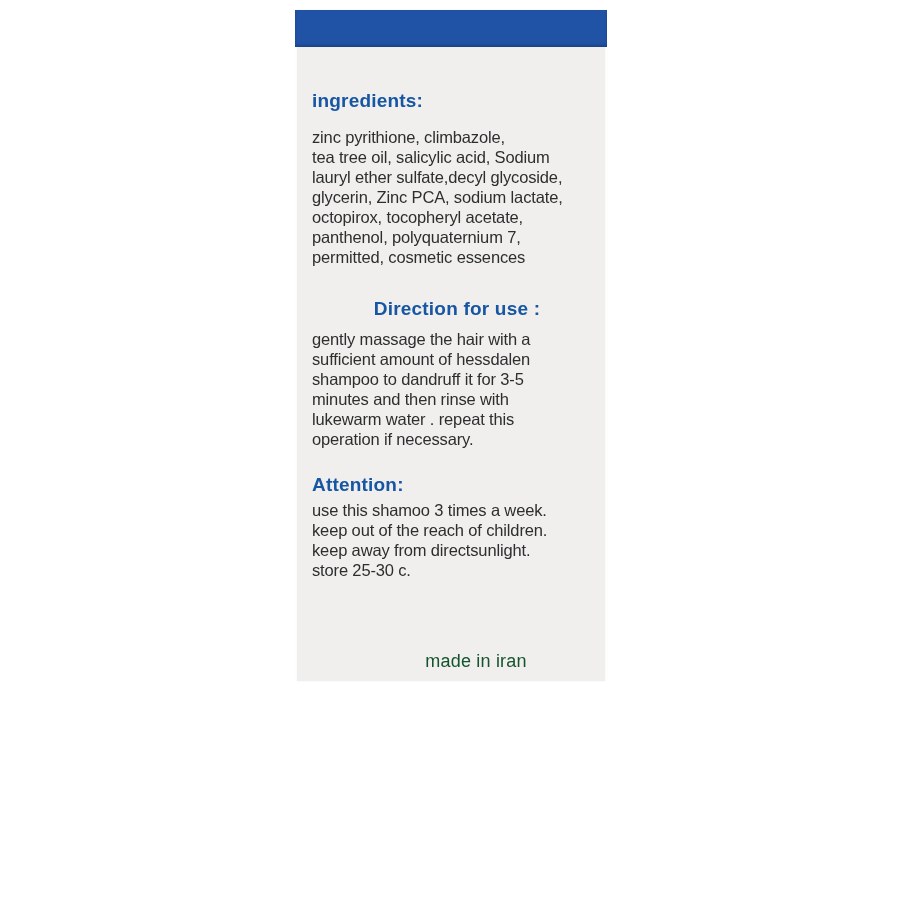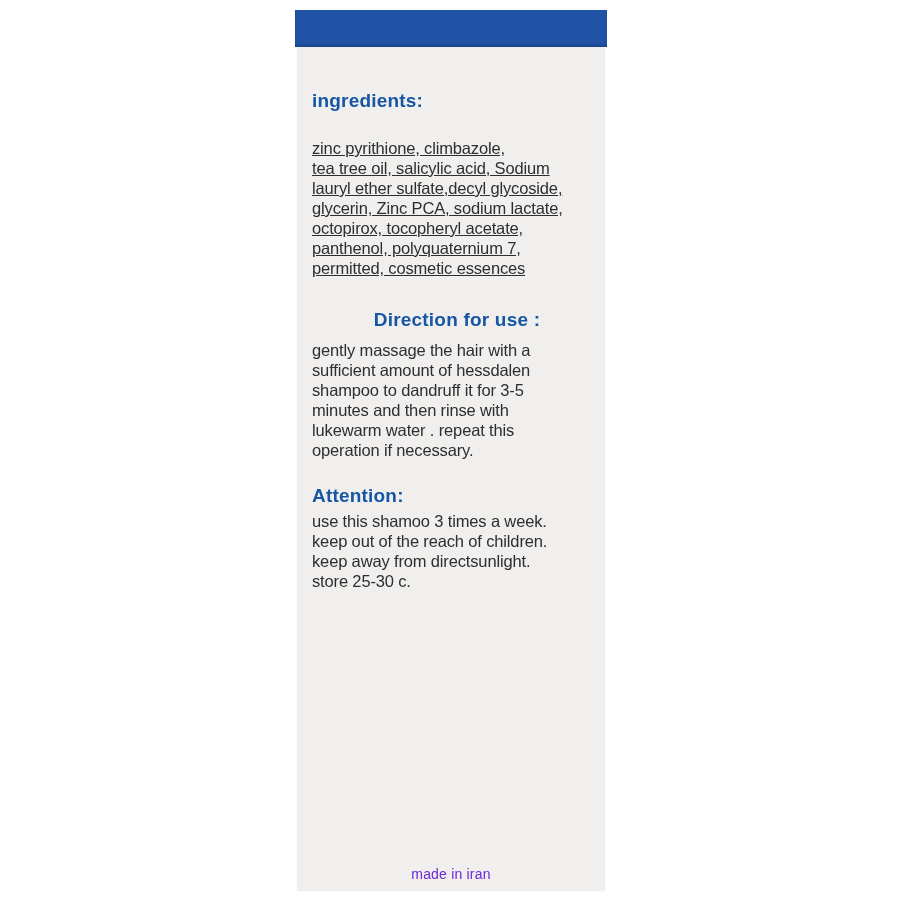--- a/index.html
+++ b/index.html
@@ -12,21 +12,21 @@
     background: #ffffff;
     position: relative;
     font-family: "Liberation Sans", "DejaVu Sans", sans-serif;
     overflow: hidden;
   }
   .label-panel {
     position: absolute;
     left: 297px;
     top: 10px;
     width: 308px;
-    height: 881px;
+    height: 671px;
     background: #f0efee;
     box-shadow: 0 0 2px rgba(0,0,0,0.06);
   }
   .band {
     position: absolute;
     left: -2px;
     top: 0;
     width: 312px;
     height: 37px;
     background: #2052a5;
@@ -49,34 +49,35 @@
   }
   .section-body {
     font-size: 16.5px;
     line-height: 20px;
     color: #2e2e2e;
     letter-spacing: -0.15px;
     white-space: pre-line;
     margin: 0;
   }
   .sec-ingredients .section-heading { margin-top: 0; }
-  .sec-ingredients .section-body   { margin-top: 25px; text-decoration: underline; }
+  .sec-ingredients .section-body   { margin-top: 14px; }
   .sec-directions  .section-heading { margin-top: 30px; text-align: center; }
   .sec-directions  .section-body   { margin-top: 8px; }
   .sec-attention   .section-heading { margin-top: 24px; }
   .sec-attention   .section-body   { margin-top: 3px; }
   .footer-text {
     position: absolute;
     left: 0;
     bottom: 9px;
     width: 100%;
     text-align: center;
-    font-size: 14px;
-    color: #6d28d9;
+    font-size: 18px;
+    color: #14532d;
     letter-spacing: 0.2px;
+    padding-left: 25px;
   }
 </style>
 </head>
 <body>
 
 <div class="label-panel">
   <div class="band"></div>
 
   <div class="content">
 

